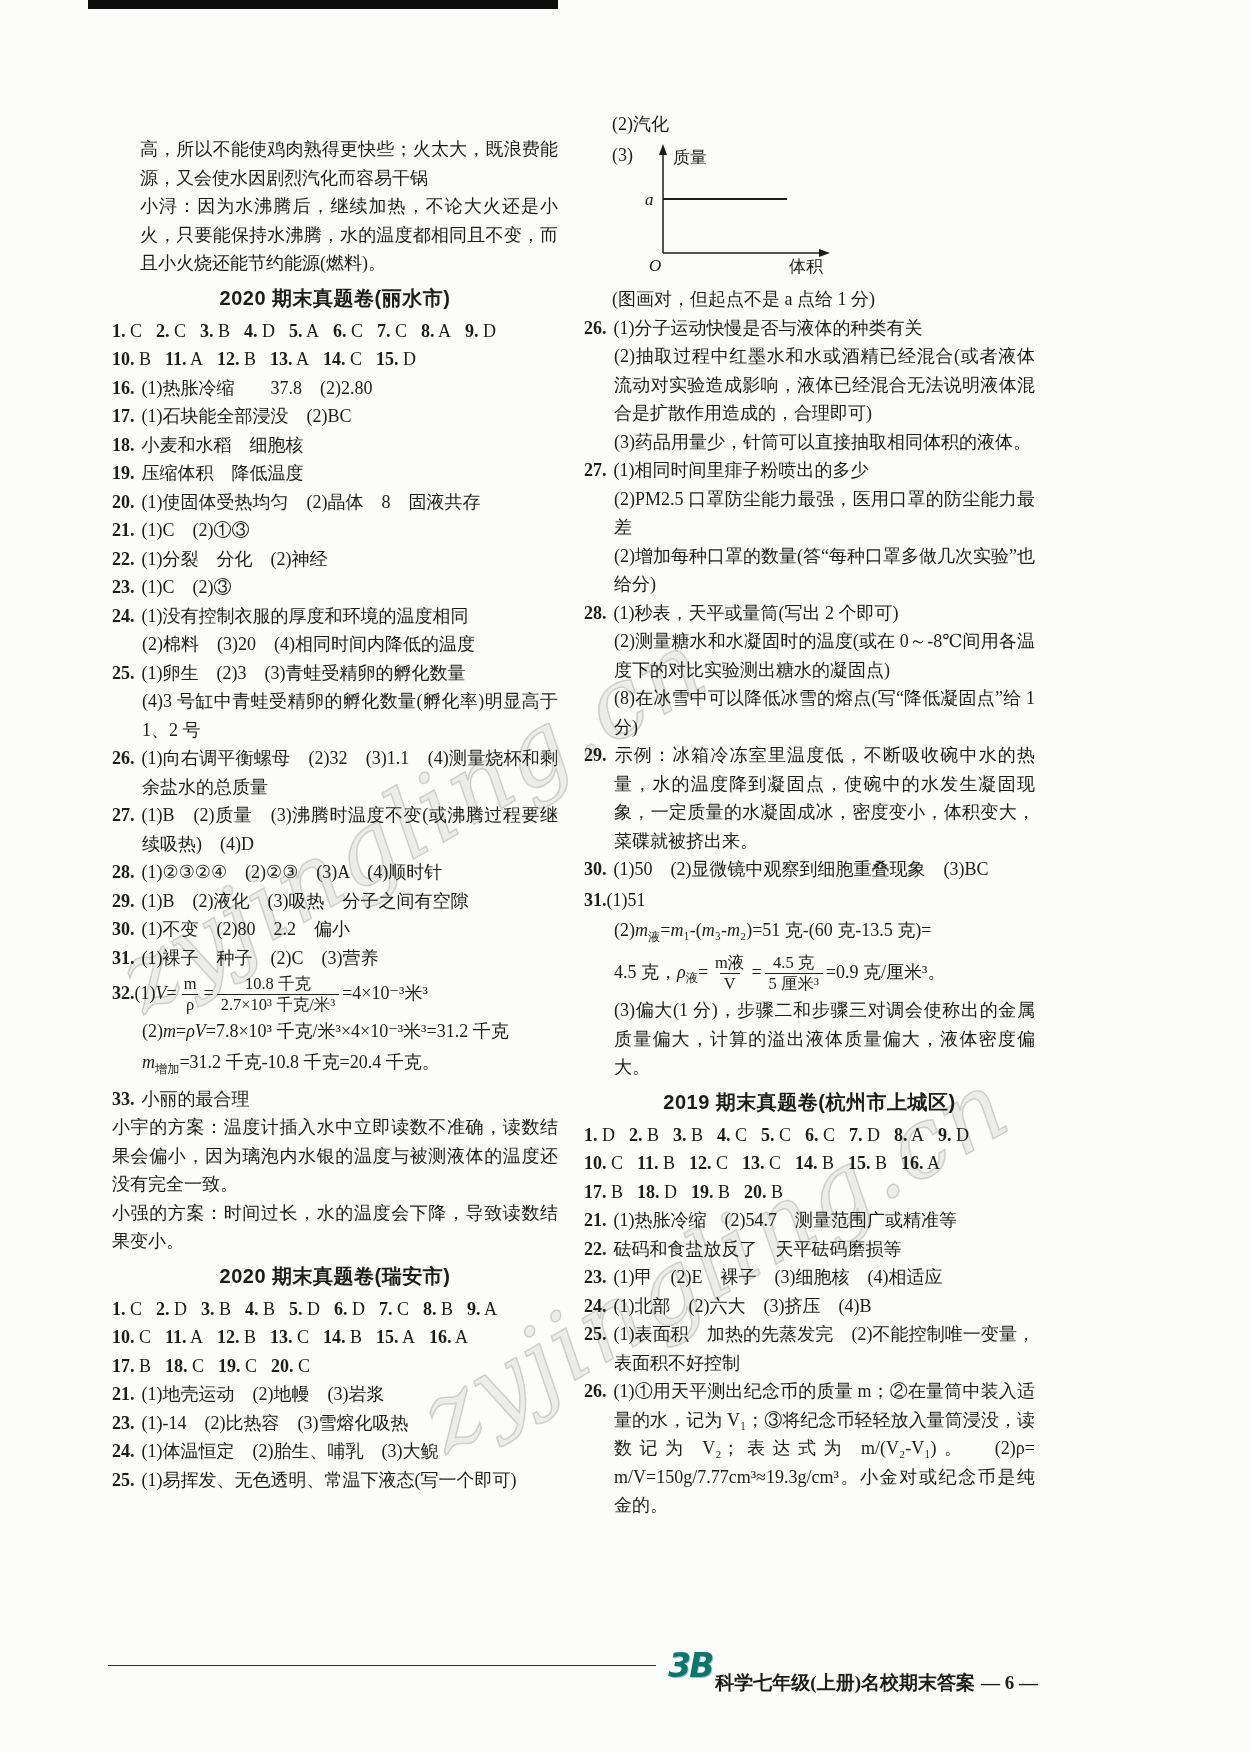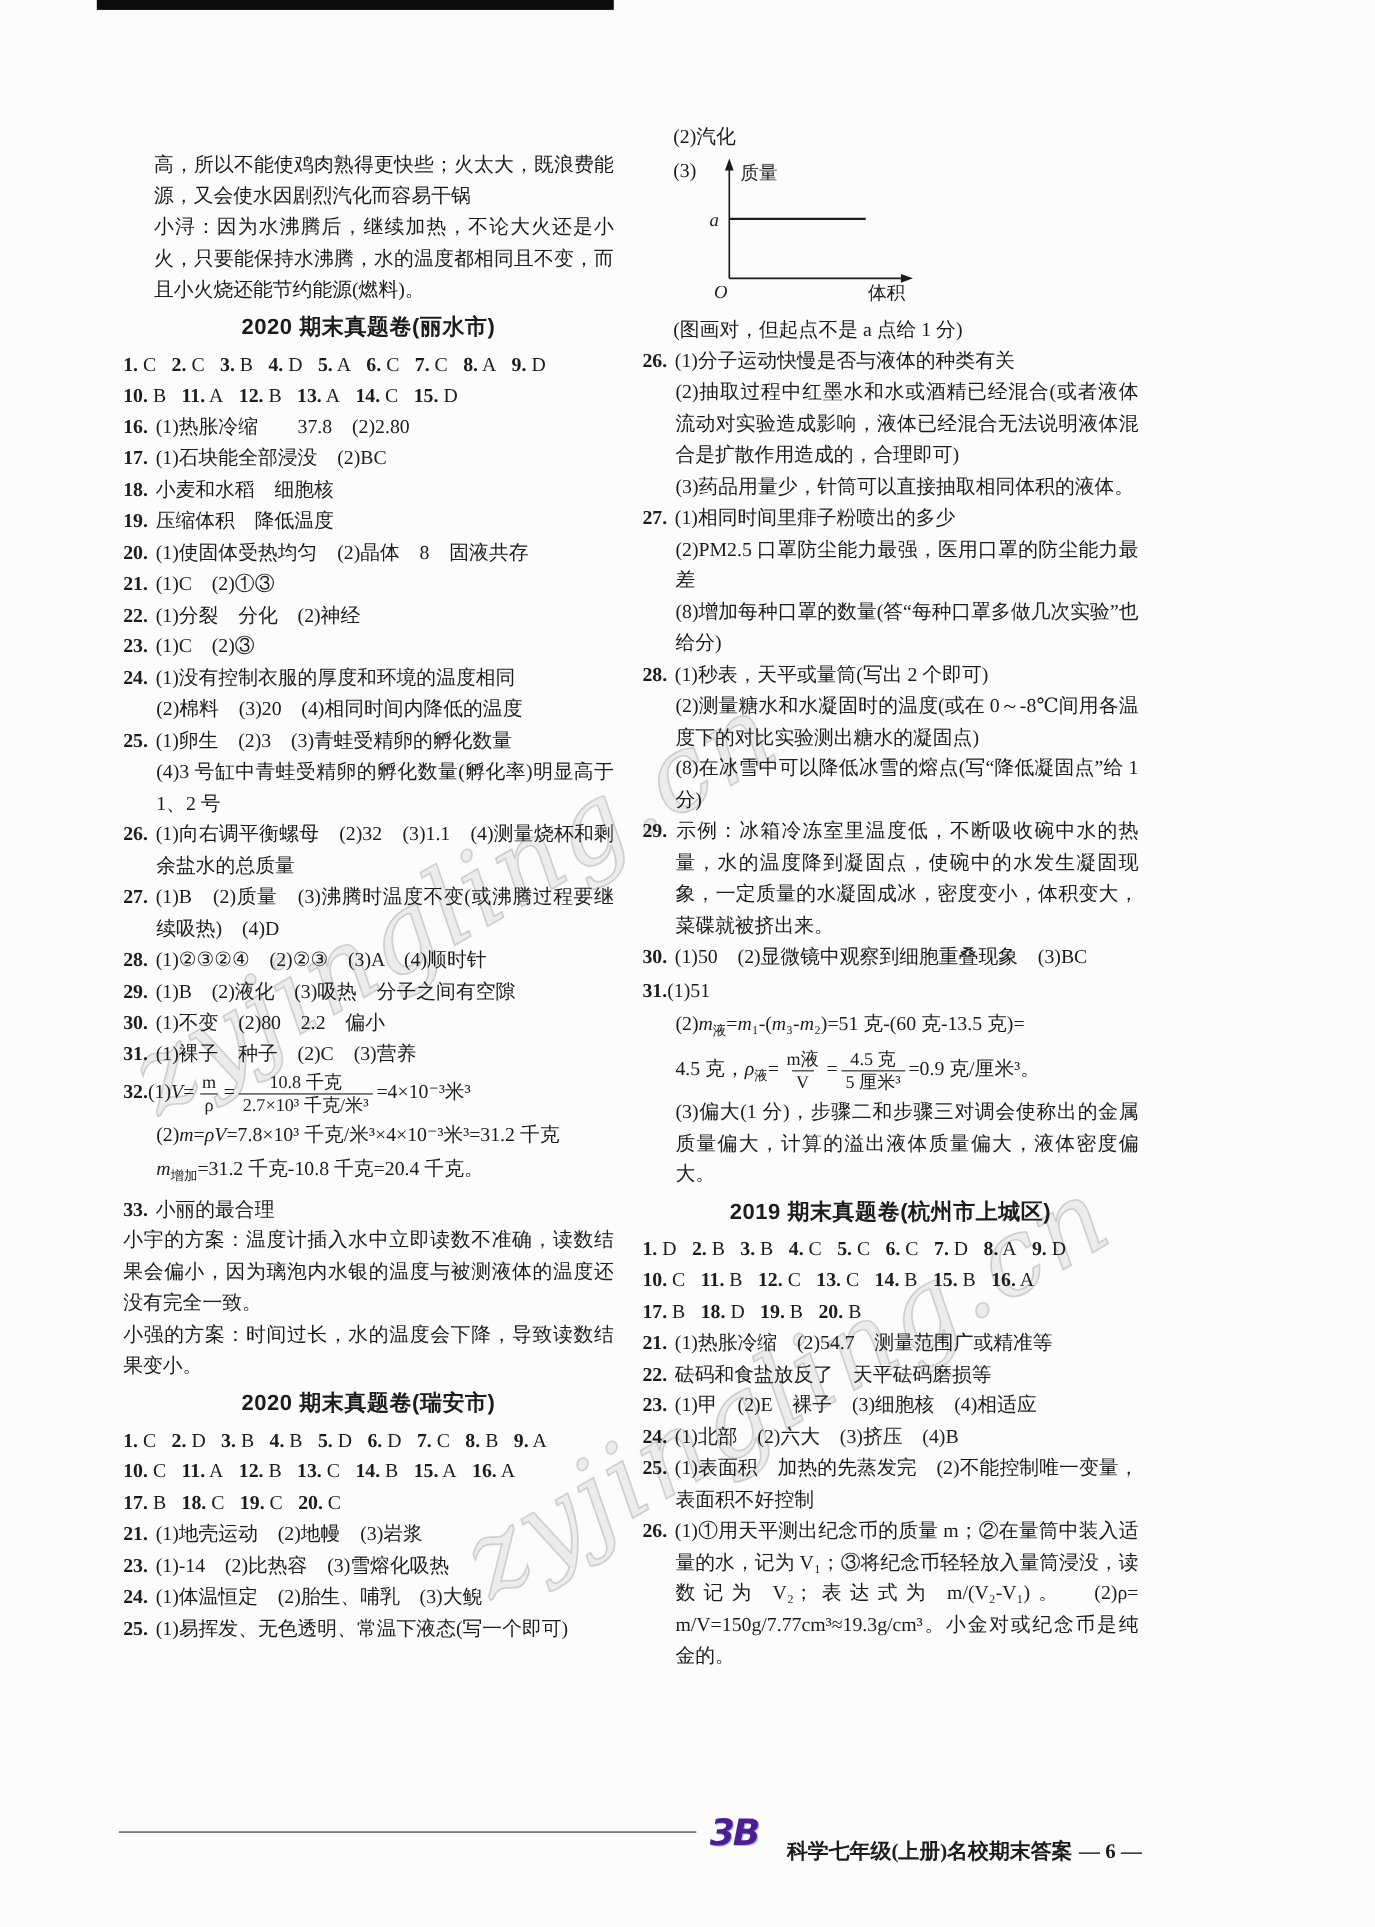--- a/index.html
+++ b/index.html
@@ -60,22 +60,22 @@
 
   .diagram { display:flex; align-items:flex-start; padding-left:28px; margin:2px 0; }
   .diagram .pfx { flex:none; margin-right:4px; }
 
   .footer {
     position:absolute; left:108px; top:1634px; width:930px;
     display:flex; align-items:center; z-index:2;
   }
   .footer-rule { flex:1; border-top:1.7px solid #2a2a2a; margin-right:12px; }
   .logo {
-    font:italic 900 33px "DejaVu Sans",sans-serif; color:#4c1d95;
-    letter-spacing:-2px; margin-right:26px;
+    font:italic 900 33px "DejaVu Sans",sans-serif; color:#0f766e;
+    letter-spacing:-2px; margin-right:3px;
     text-shadow:1px 1px 0 #a9c0e2;
   }
   .footer-text {
     font-weight:700; font-size:19px; white-space:nowrap;
     font-family:"Liberation Serif","DejaVu Serif",serif;
     margin-top:36px;
   }
   .footer-text .pgnum { margin-left:6px; }
 </style>
 </head>
@@ -236,21 +236,21 @@
         </div>
         <div class="p ind">(图画对，但起点不是 a 点给 1 分)</div>
         <div class="item">
           <div class="ln first"><b class="num">26.</b>(1)分子运动快慢是否与液体的种类有关</div>
           <div class="ln">(2)抽取过程中红墨水和水或酒精已经混合(或者液体流动对实验造成影响，液体已经混合无法说明液体混合是扩散作用造成的，合理即可)</div>
           <div class="ln">(3)药品用量少，针筒可以直接抽取相同体积的液体。</div>
         </div>
         <div class="item">
           <div class="ln first"><b class="num">27.</b>(1)相同时间里痱子粉喷出的多少</div>
           <div class="ln">(2)PM2.5 口罩防尘能力最强，医用口罩的防尘能力最差</div>
-          <div class="ln">(8)增加每种口罩的数量(答“每种口罩多做几次实验”也给分)</div>
+          <div class="ln">(2)增加每种口罩的数量(答“每种口罩多做几次实验”也给分)</div>
         </div>
         <div class="item">
           <div class="ln first"><b class="num">28.</b>(1)秒表，天平或量筒(写出 2 个即可)</div>
           <div class="ln">(2)测量糖水和水凝固时的温度(或在 0～-8℃间用各温度下的对比实验测出糖水的凝固点)</div>
           <div class="ln">(8)在冰雪中可以降低冰雪的熔点(写“降低凝固点”给 1 分)</div>
         </div>
         <div class="item">
           <div class="ln first"><b class="num">29.</b>示例：冰箱冷冻室里温度低，不断吸收碗中水的热量，水的温度降到凝固点，使碗中的水发生凝固现象，一定质量的水凝固成冰，密度变小，体积变大，菜碟就被挤出来。</div>
         </div>
         <div class="item">

